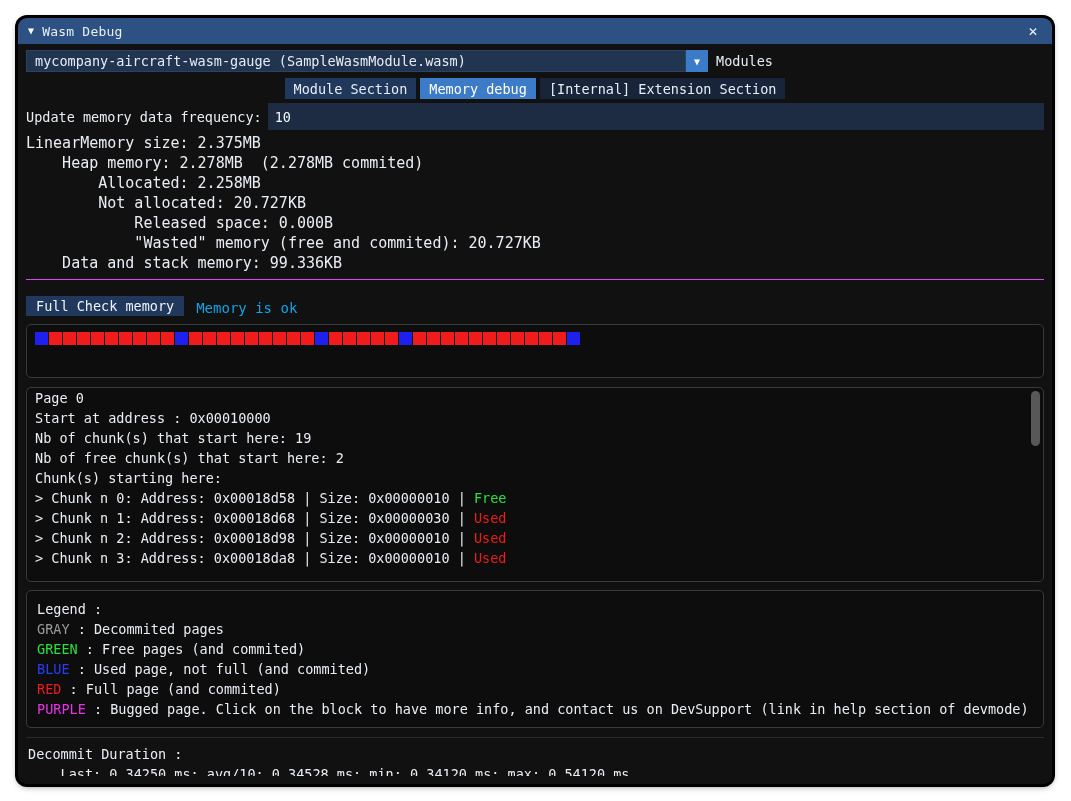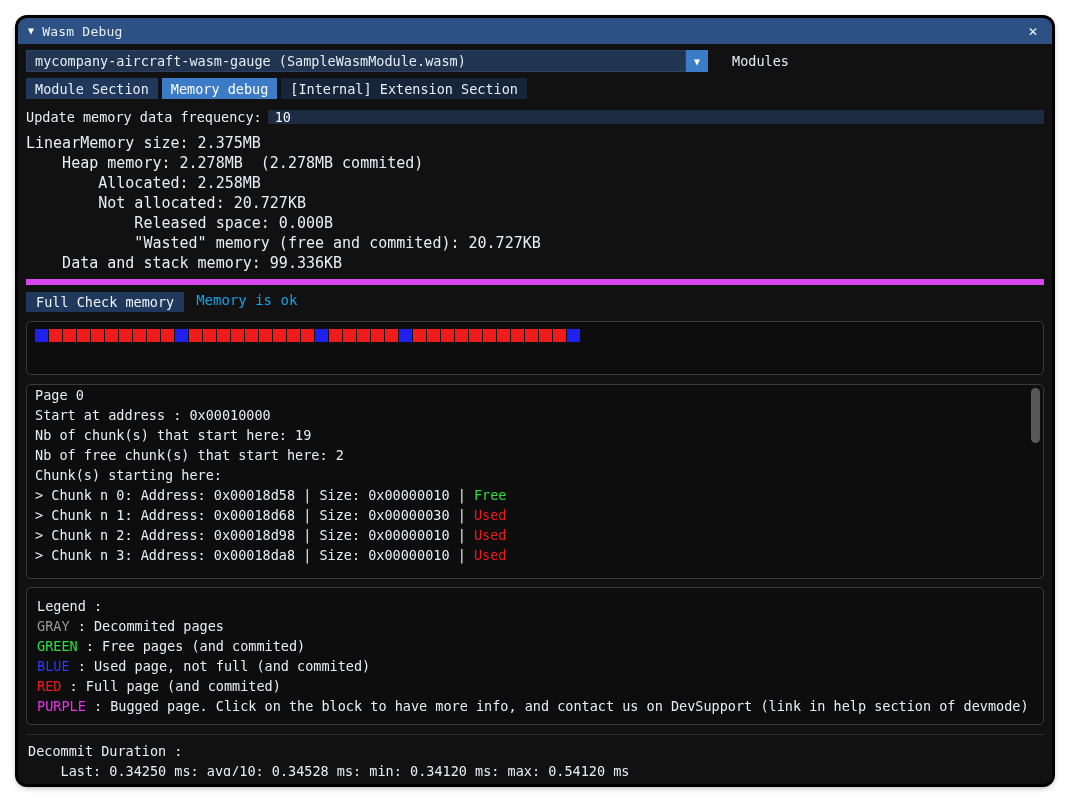--- a/index.html
+++ b/index.html
@@ -97,32 +97,33 @@
     display: flex;
     align-items: center;
     justify-content: center;
     color: #ffffff;
     font-size: 10px;
     cursor: pointer;
   }
   .modlabel {
     display: flex;
     align-items: center;
-    padding-left: 24px;
+    padding-left: 8px;
     color: #e6ecf5;
     font-size: 13.5px;
   }
 
   
   .tabs {
     display: flex;
     gap: 4px;
     height: 21px;
     min-height: 21px;
     margin-bottom: 6px;
+    justify-content: center;
   }
   .tab {
     font-size: 13.5px;
     color: #e8eef7;
     padding: 0 9px;
     display: flex;
     align-items: center;
     background: #20385c;
     cursor: pointer;
     white-space: nowrap;
@@ -144,21 +145,21 @@
     margin-bottom: 5px;
   }
   .freqlabel {
     color: #e9eef5;
     font-size: 13.5px;
     margin-right: 6px;
     white-space: nowrap;
   }
   .freqinput {
     flex: 1;
-    height: 14px;
+    height: 27px;
     background: #1d2c42;
     border: none;
     color: #f2f5fa;
     font-family: inherit;
     font-size: 13.5px;
     padding: 0 7px;
     box-sizing: border-box;
     outline: none;
   }
 
@@ -167,25 +168,25 @@
     color: #e9eef5;
     font-size: 15px;
     line-height: 20px;
     padding-bottom: 6px;
   }
   .stats div { white-space: pre; }
 
   
   .checkrow {
     display: flex;
-    align-items: flex-start;
+    align-items: flex-end;
     height: 21px;
     min-height: 21px;
-    border-top: 6px solid #d946ef;
-    padding-top: 7px;
+    border-top: 1px solid #d946ef;
+    padding-top: 15px;
     margin-bottom: 8px;
   }
   .checkbtn {
     background: #20385c;
     color: #eef3fa;
     font-size: 13.5px;
     padding: 2px 10px;
     cursor: pointer;
     white-space: nowrap;
   }

